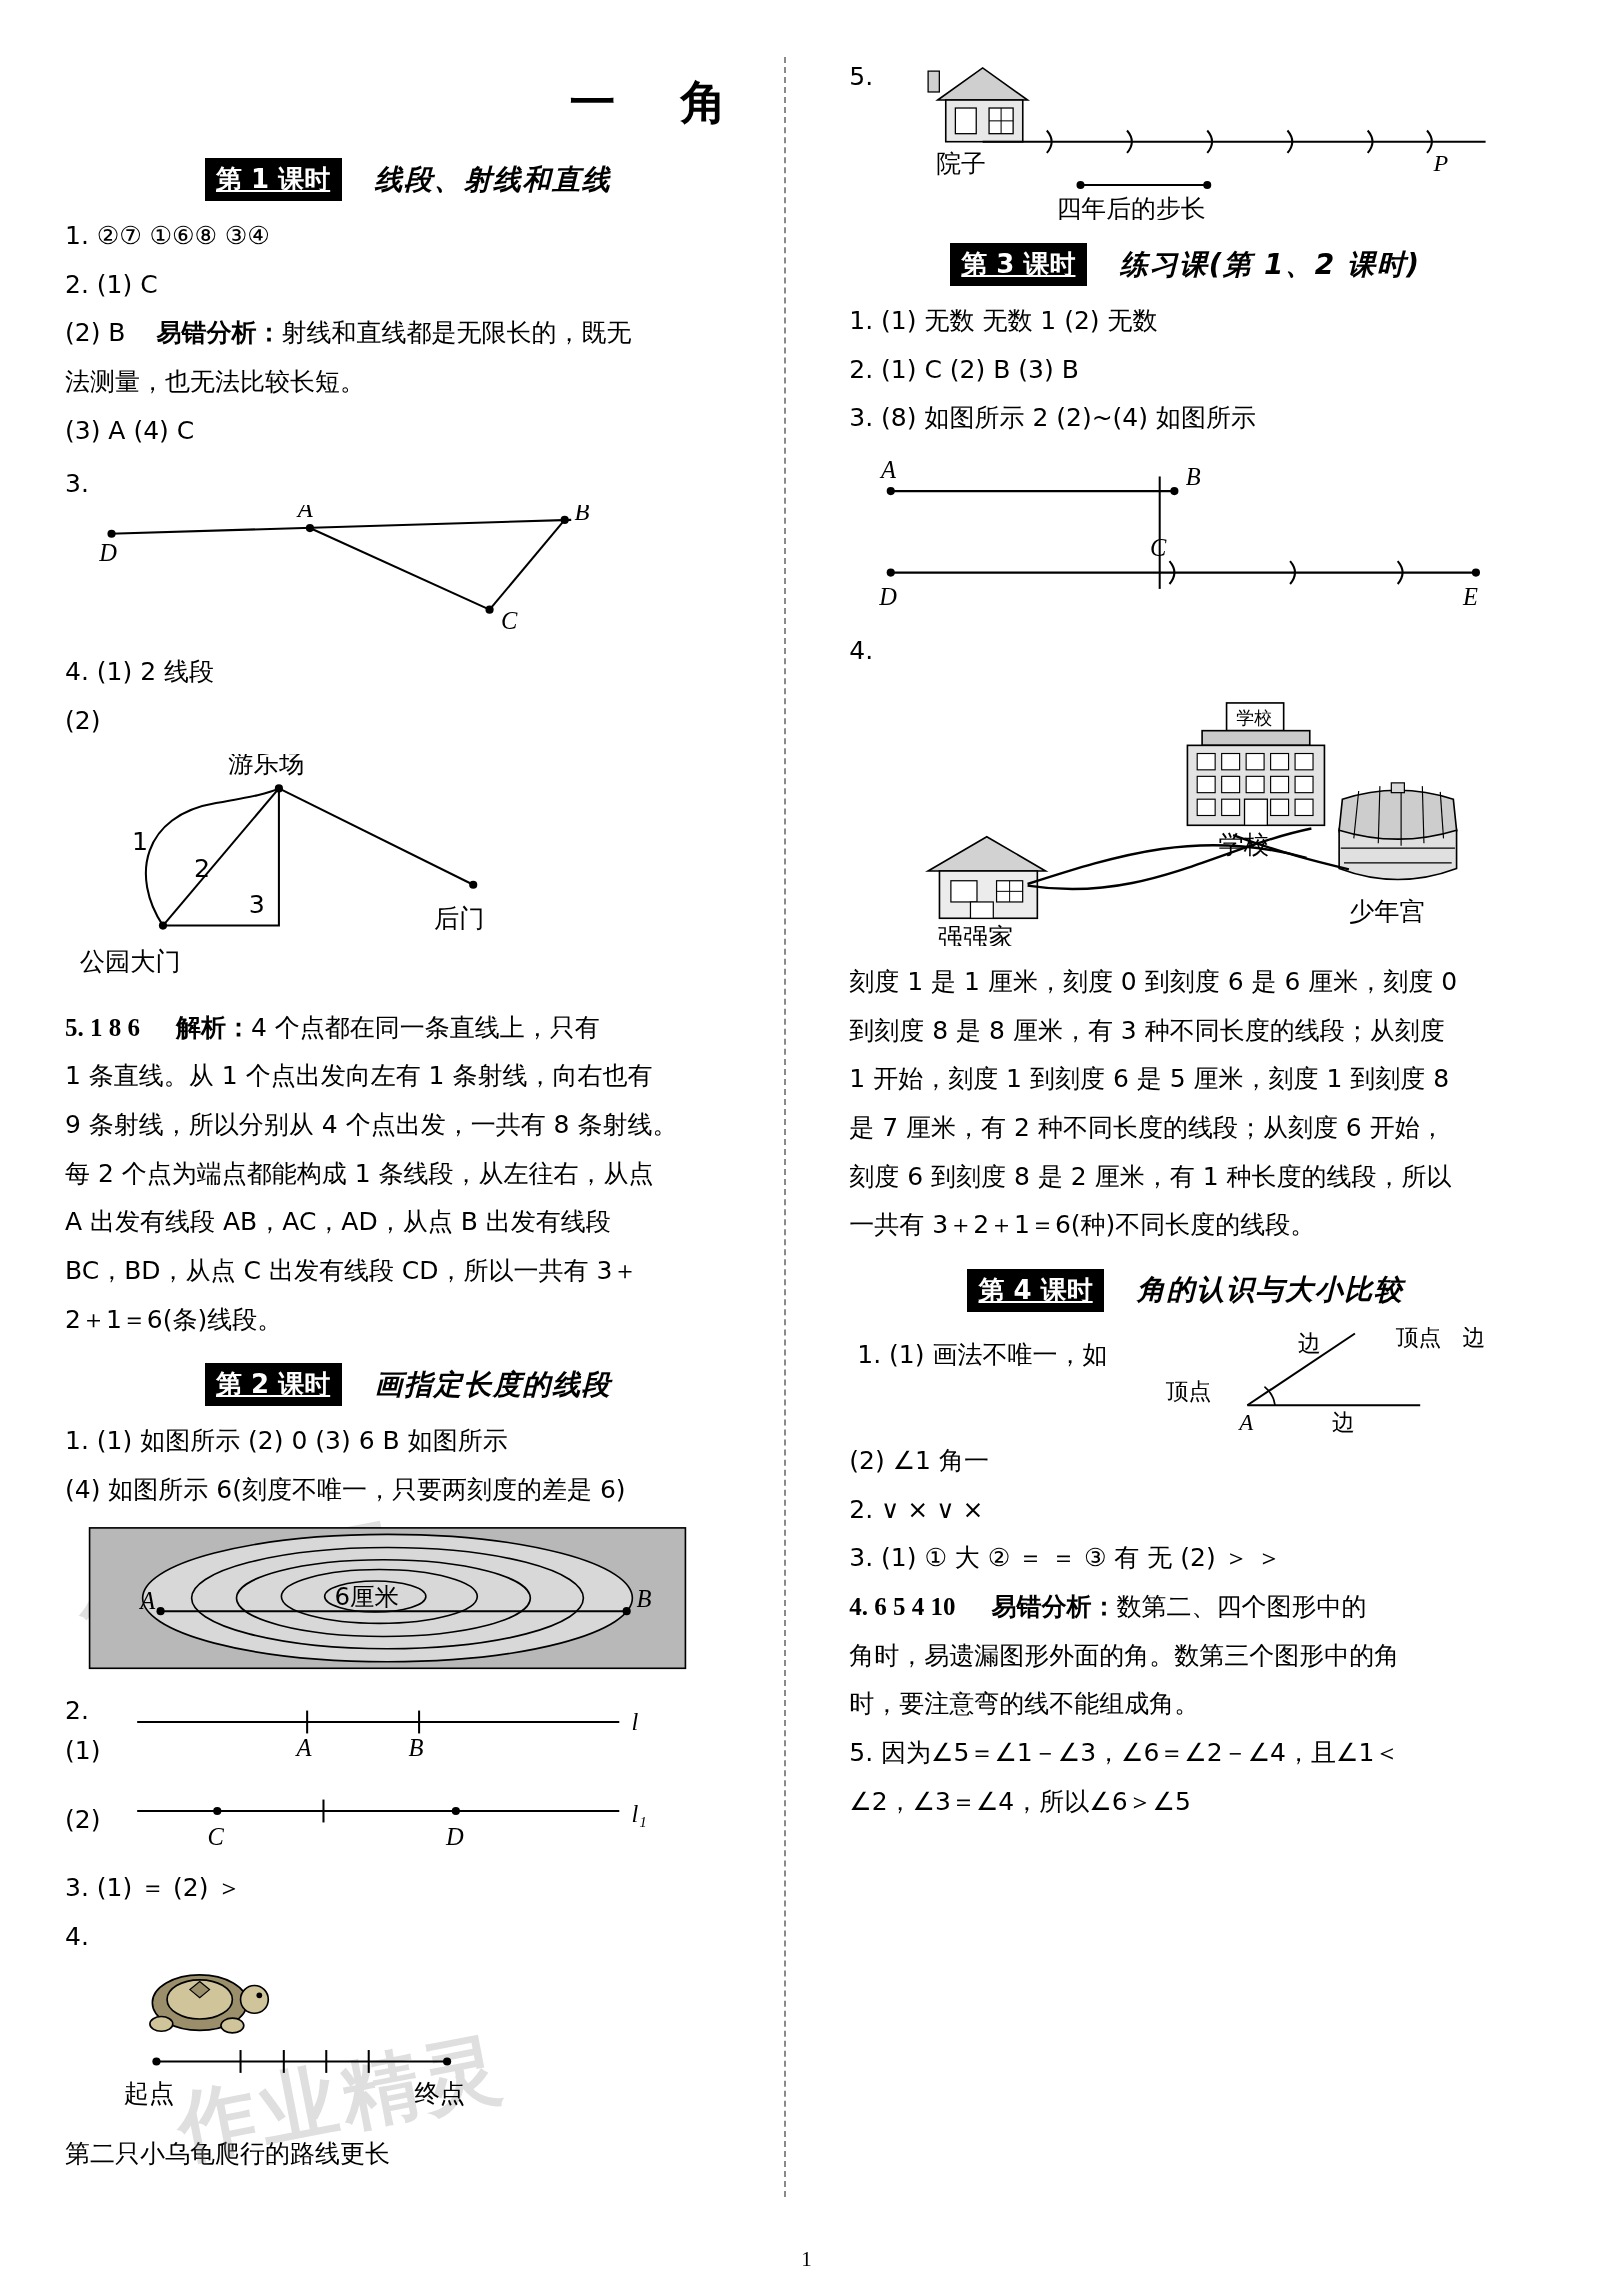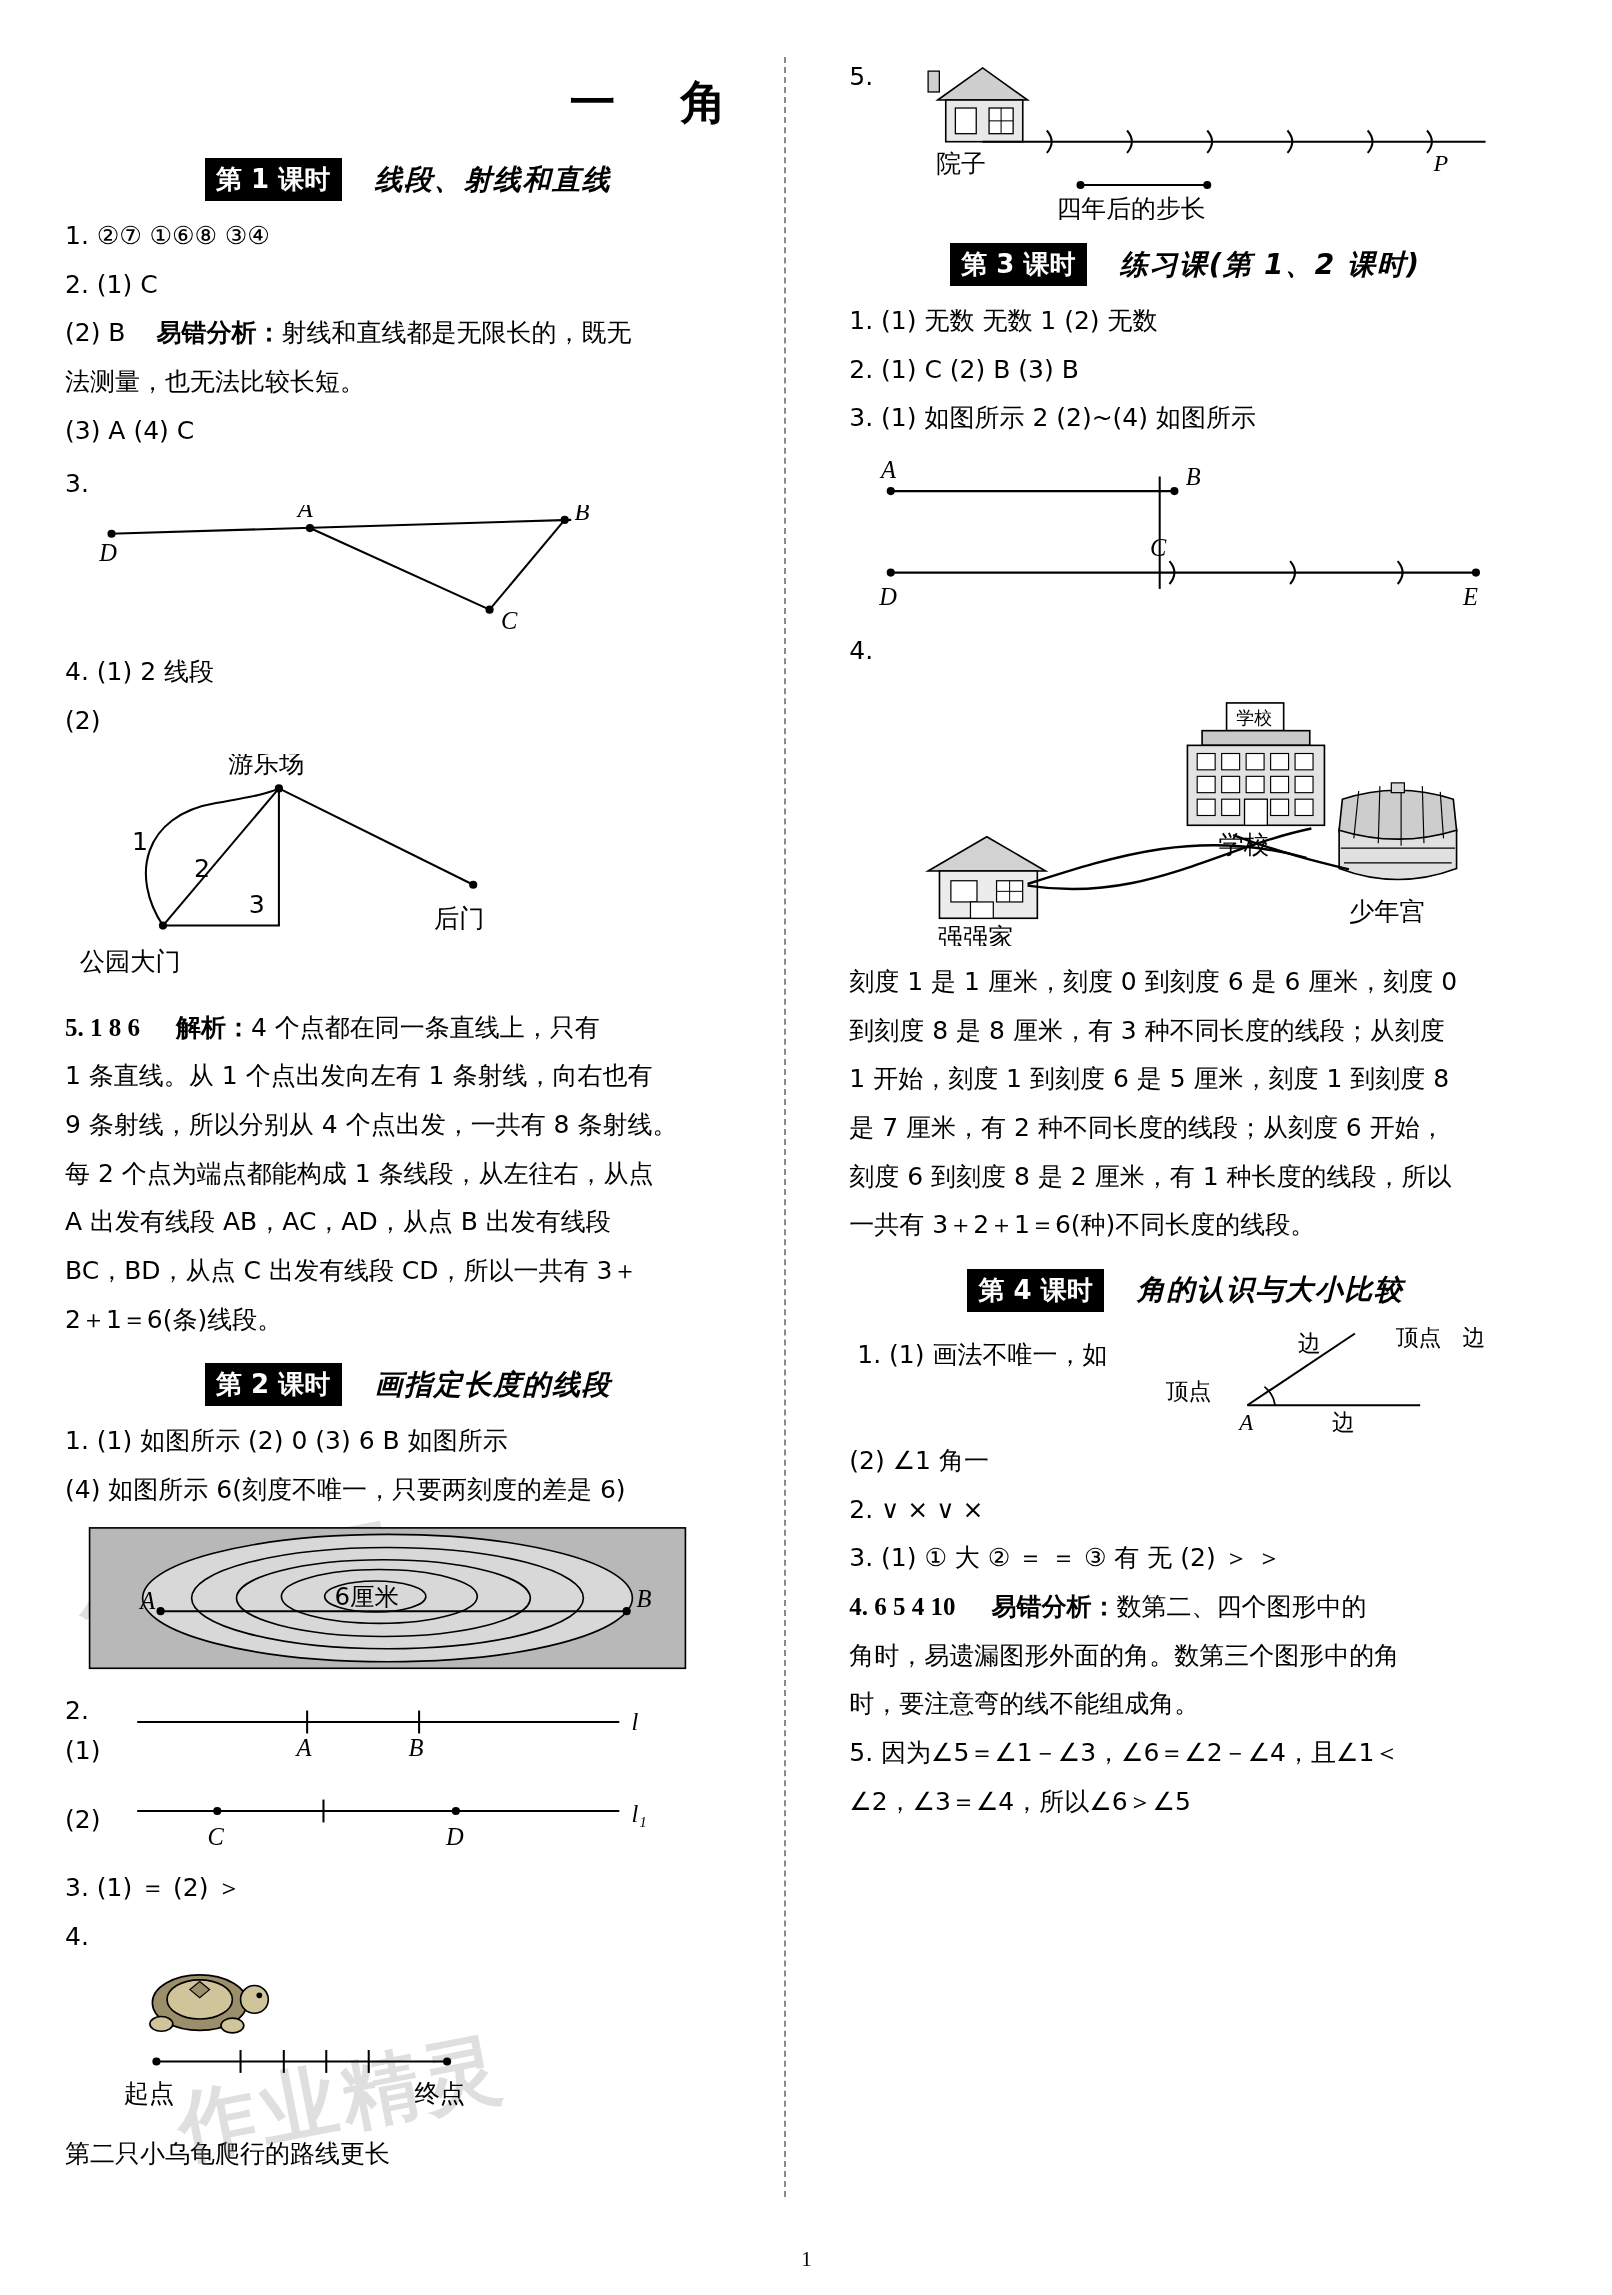--- a/index.html
+++ b/index.html
@@ -43,20 +43,21 @@
     display:flex; align-items:center; justify-content:center;
     margin: 23px 0 14.7px 0;
   }
   .lesson-head .badge {
     background:#000; color:#fff;
     font-size: 26px; font-weight:bold;
     padding: 4.1px 11.4px;
     font-family:"DejaVu Sans", sans-serif;
     margin-right: 33px;
     white-space:nowrap;
+    text-decoration:underline;
   }
   .lesson-head .ltitle {
     font-size: 28px; font-weight:bold;
     font-family:"DejaVu Sans", sans-serif;
     letter-spacing: 1.6px;
     white-space:nowrap;
     font-style:italic;
   }
   p.line {
     font-size: 25px;
@@ -287,21 +288,21 @@
         </div>
       </div>
 
       <div class="lesson-head">
         <span class="badge">第 3 课时</span>
         <span class="ltitle">练习课(第 1、2 课时)</span>
       </div>
 
       <p class="line">1. (1) 无数   无数   1  (2) 无数</p>
       <p class="line">2. (1) C  (2) B  (3) B</p>
-      <p class="line">3. (1) 如图所示   2  (2)~(4) 如图所示</p>
+      <p class="line">3. (8) 如图所示   2  (2)~(4) 如图所示</p>
 
       <div class="fig">
         <svg width="654" height="163" viewBox="0 0 800 200">
           <line x1="48" y1="48" x2="400" y2="48" stroke="#000" stroke-width="2.5"></line>
           <circle cx="50" cy="48" r="5" fill="#000"></circle>
           <circle cx="398" cy="48" r="5" fill="#000"></circle>
           <text x="38" y="32" font-size="30" font-style="italic" font-family="Liberation Serif, serif">A</text>
           <text x="412" y="40" font-size="30" font-style="italic" font-family="Liberation Serif, serif">B</text>
 
           <line x1="48" y1="148" x2="770" y2="148" stroke="#000" stroke-width="2.5"></line>

